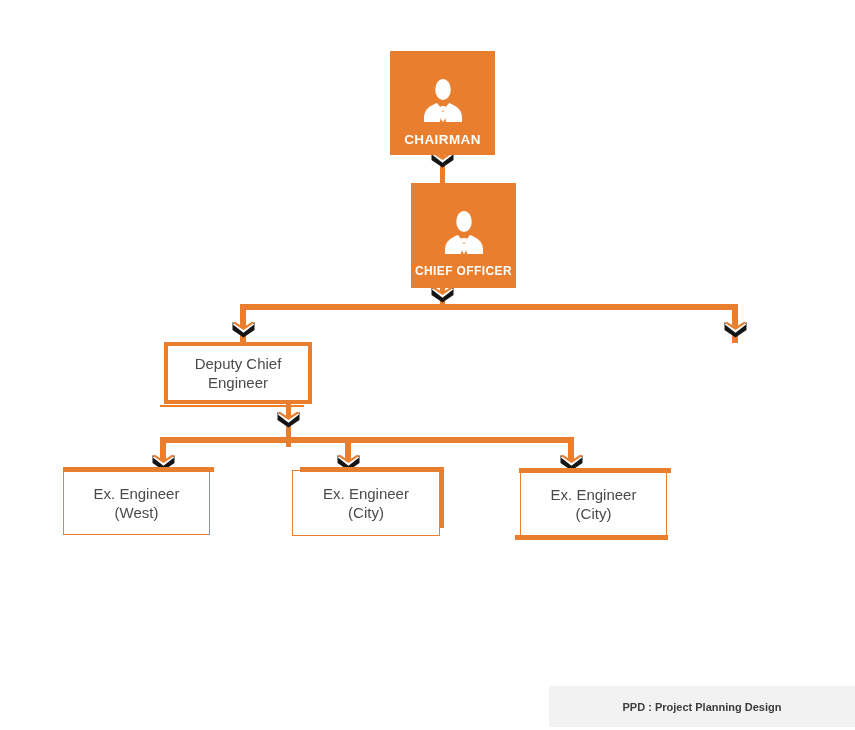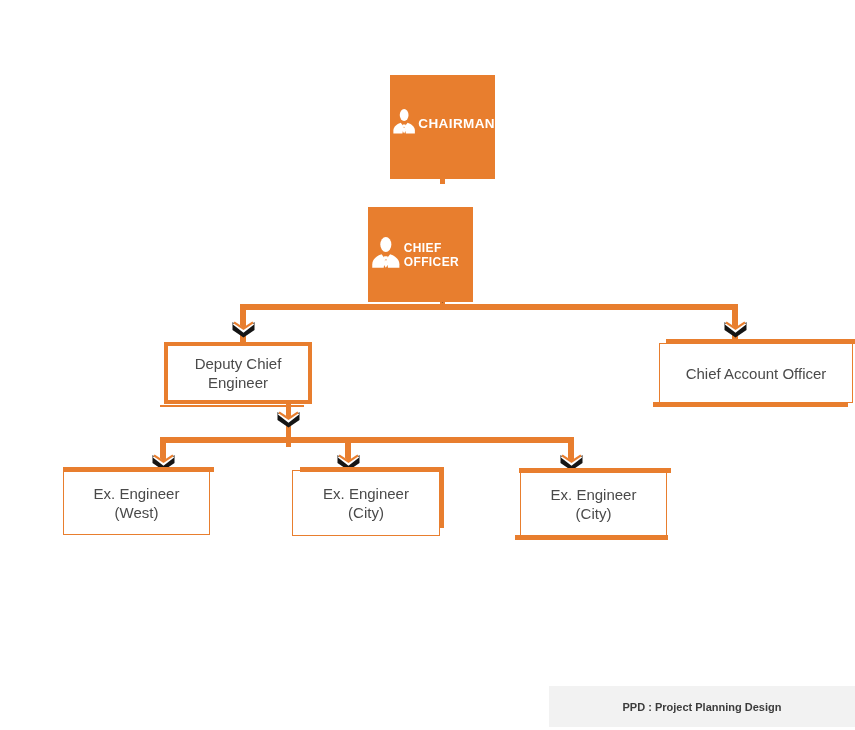--- a/index.html
+++ b/index.html
@@ -14,31 +14,30 @@
   
   .conn { position: absolute; background: #E87E2E; }
   
   .arrow { position: absolute; width: 23px; height: 16px; overflow: visible; }
   
   .node-orange {
     position: absolute;
     background: #E87E2E;
     color: #ffffff;
     display: flex;
-    flex-direction: row;
+    flex-direction: column;
     align-items: center;
     justify-content: flex-end;
-    margin-top: 24px;
   }
   .node-orange .person { width: 50px; height: 54px; margin-bottom: 5px; }
   .node-orange .person ellipse, .node-orange .person path { fill: #ffffff; }
   .nlabel { font-weight: bold; letter-spacing: 0.4px; }
   .chairman { left: 390px; top: 51px; width: 105px; height: 96px; padding-bottom: 8px; }
   .chairman .nlabel { font-size: 13.5px; }
-  .chief { left: 368px; top: 183px; width: 105px; height: 95px; padding-bottom: 0; }
+  .chief { left: 411px; top: 183px; width: 105px; height: 95px; padding-bottom: 10px; }
   .chief .nlabel { font-size: 12px; }
   
   .node-white {
     position: absolute;
     background: #ffffff;
     border: 1px solid #E87E2E;
     color: #4A4A4A;
     font-size: 15px;
     line-height: 19px;
     display: flex;
@@ -153,23 +152,20 @@
       <path d="M46,71 L54,71 L56.5,82 L50,92.5 L43.5,82 Z"></path>
     </svg>
     <div class="nlabel">CHIEF OFFICER</div>
   </div>
 
   <div class="node-white deputy">
     <span>Deputy Chief</span>
     <span>Engineer</span>
   </div>
 
-  <div class="node-white account">
-    <span>Chief Account Officer</span>
-  </div>
 
   <div class="node-white east">
     <span>Ex. Engineer</span>
     <span>(West)</span>
   </div>
 
   <div class="node-white west">
     <span>Ex. Engineer</span>
     <span>(City)</span>
   </div>

